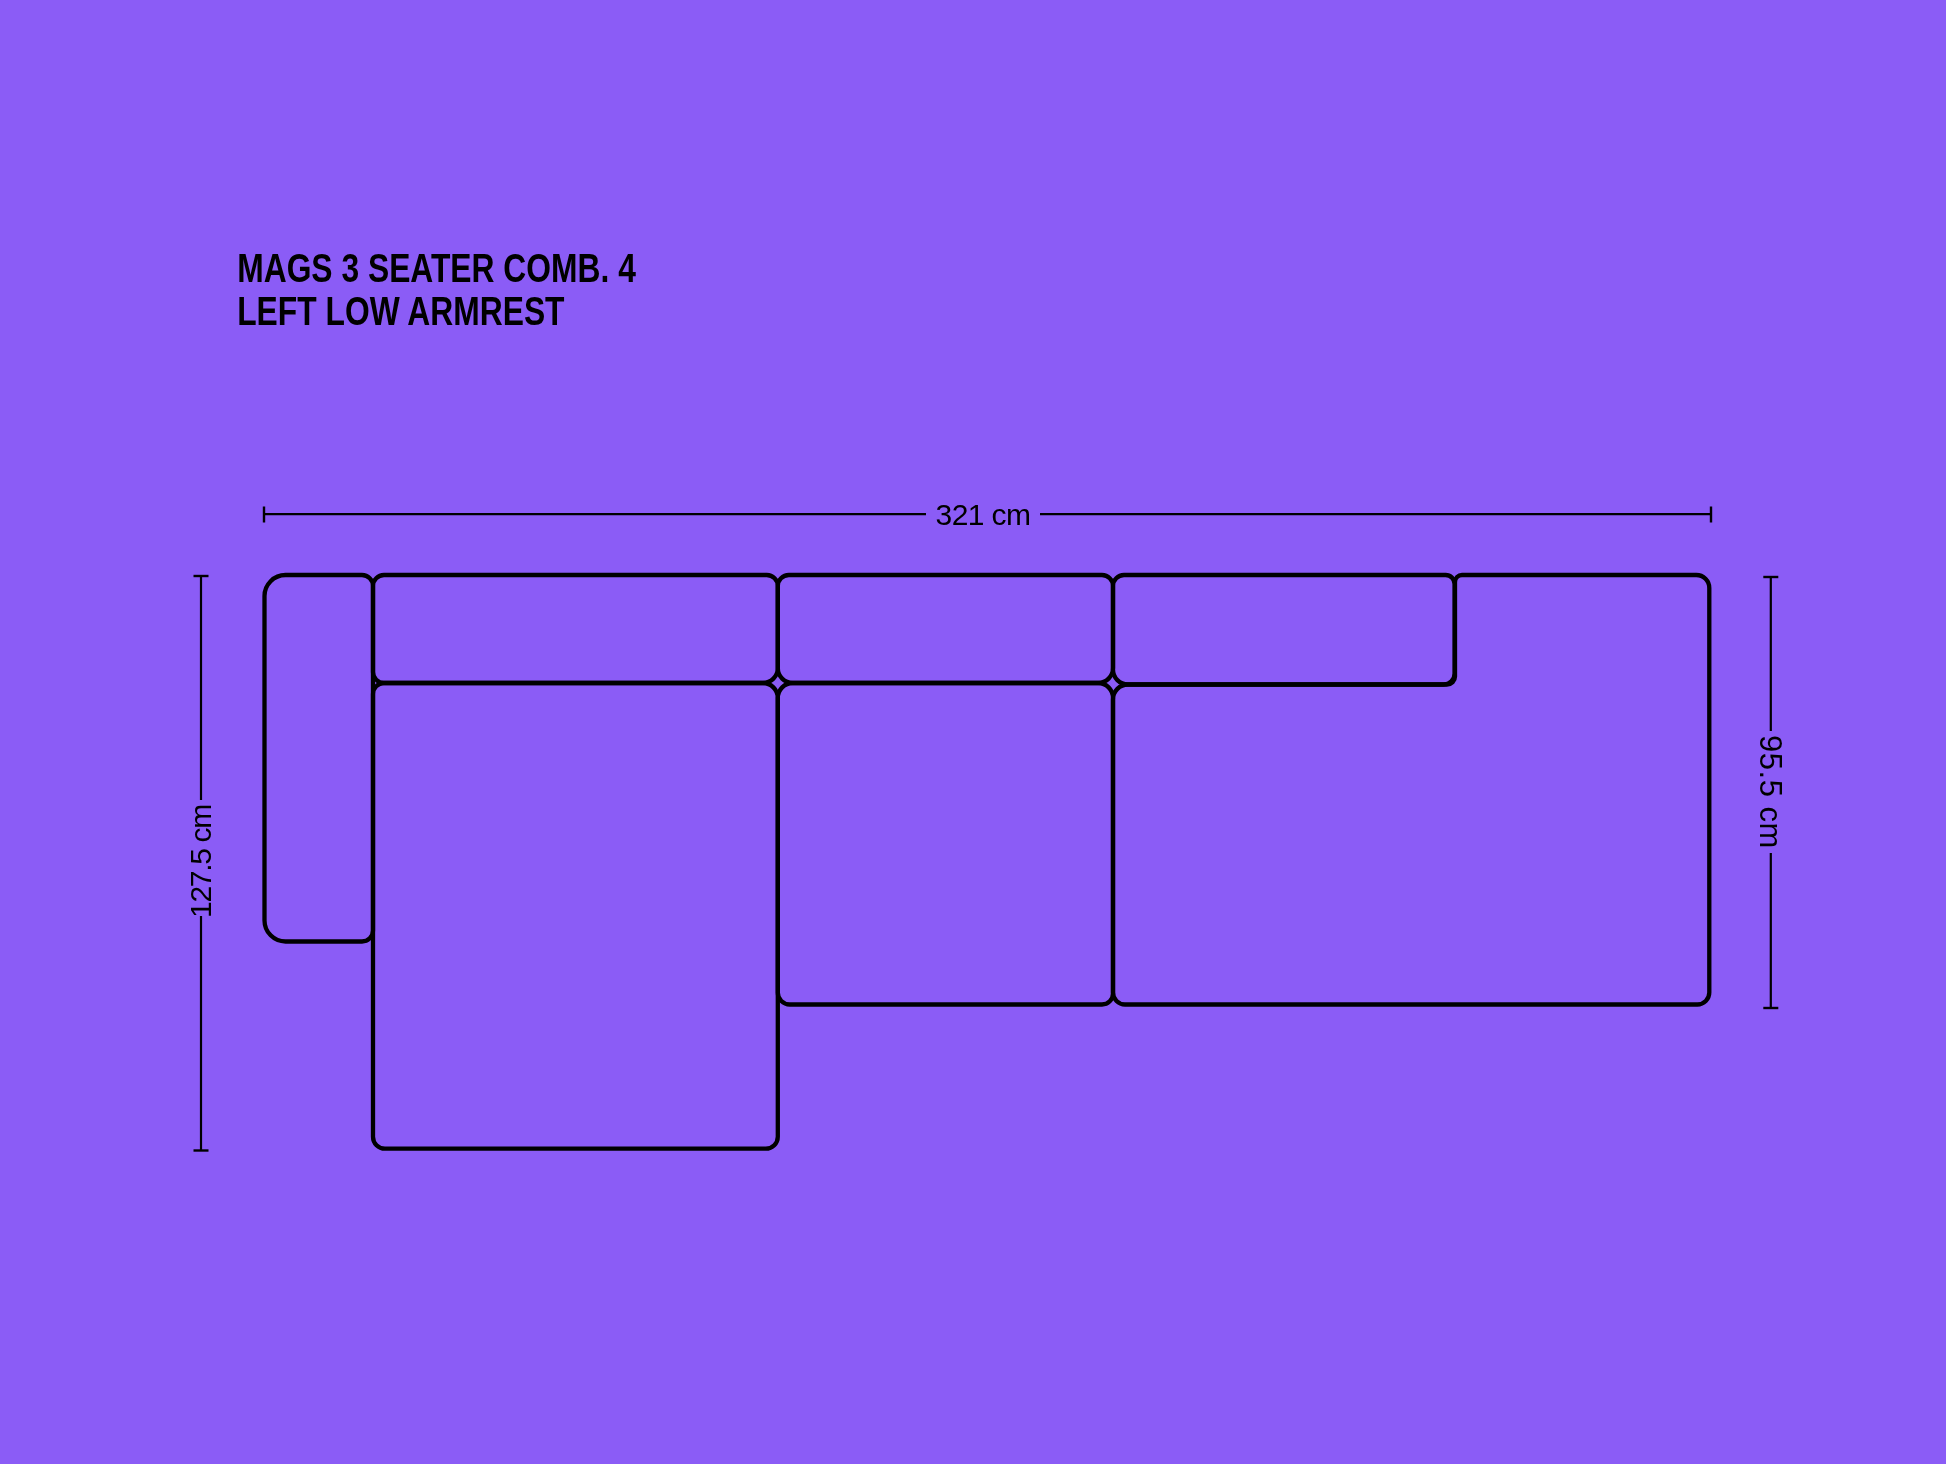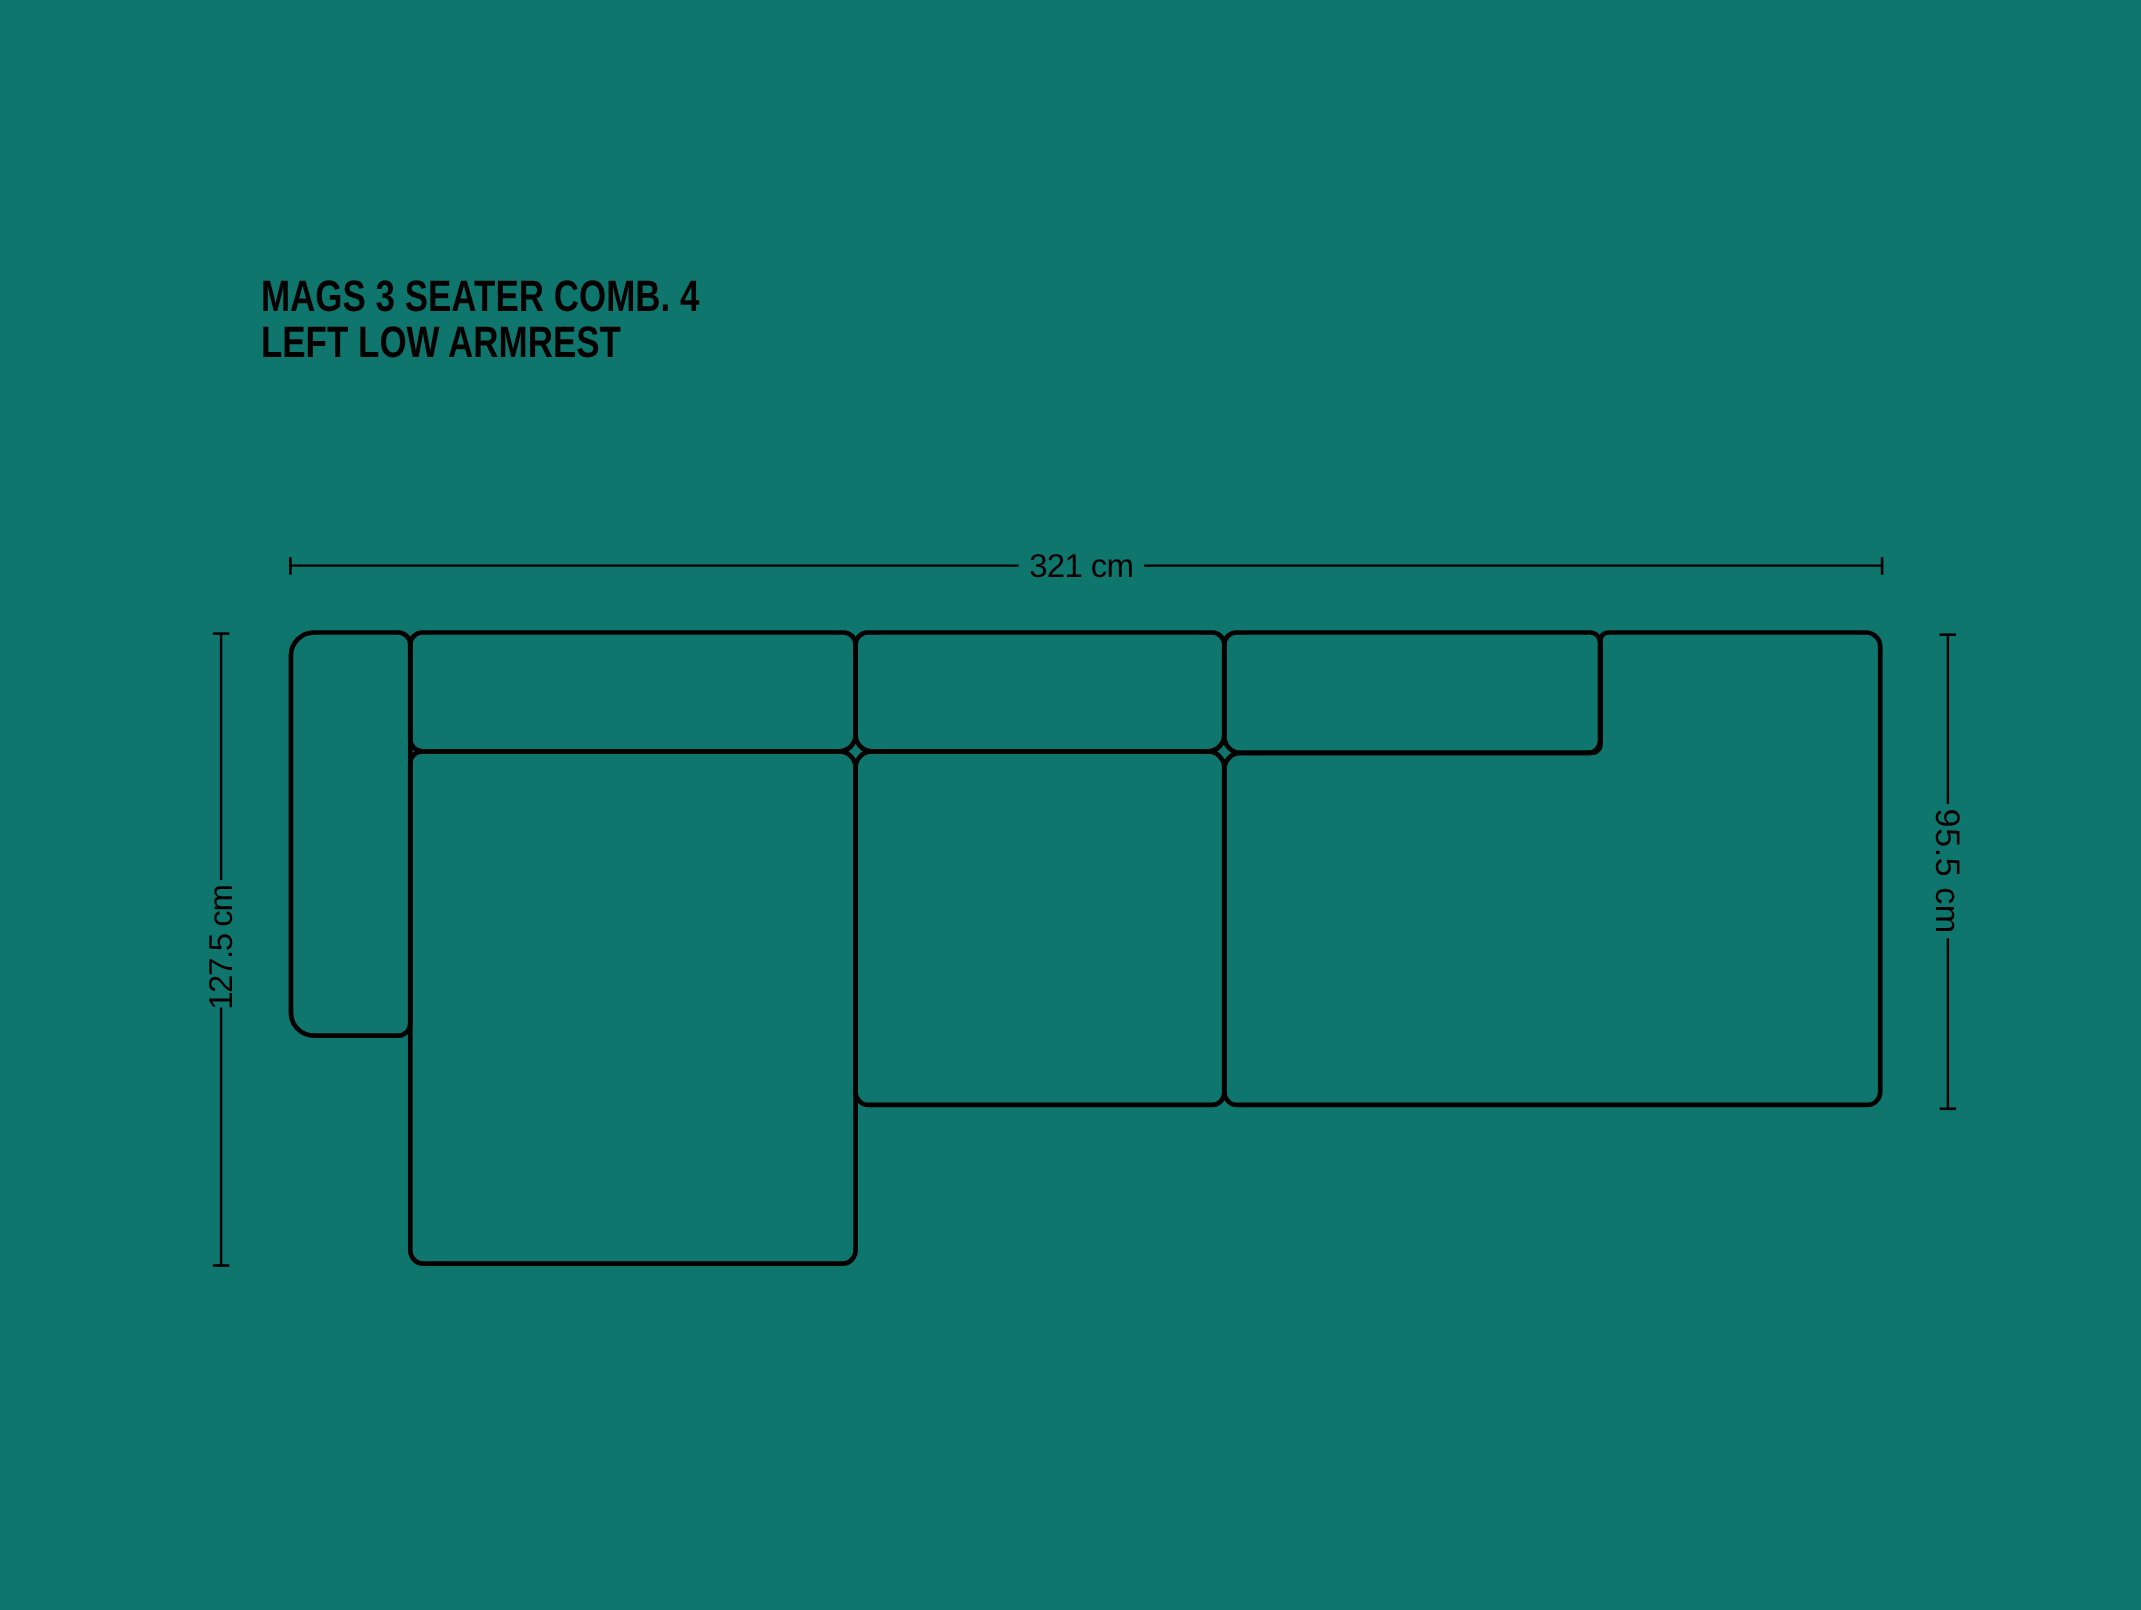--- a/index.html
+++ b/index.html
@@ -1,16 +1,16 @@
 <!DOCTYPE html>
 <html><head>
 <meta charset="utf-8">
 <style>
 html,body{margin:0;padding:0;background:#ffffff;}
-#page{position:relative;width:1946px;height:1464px;background:#0f766e;overflow:hidden;}
+#page{position:relative;width:1946px;height:1464px;background:#8b5cf6;overflow:hidden;}
 text{font-family:"Liberation Sans",sans-serif;fill:#000;}
 .title{font-weight:700;font-size:40px;}
 .dim{font-size:30px;letter-spacing:-0.6px;}
 </style>
 </head>
 <body>
 <div id="page">
 <svg width="1946" height="1464" viewBox="0 0 1946 1464">
 
   <g transform="translate(237.2,282.3) scale(0.795 1)">

